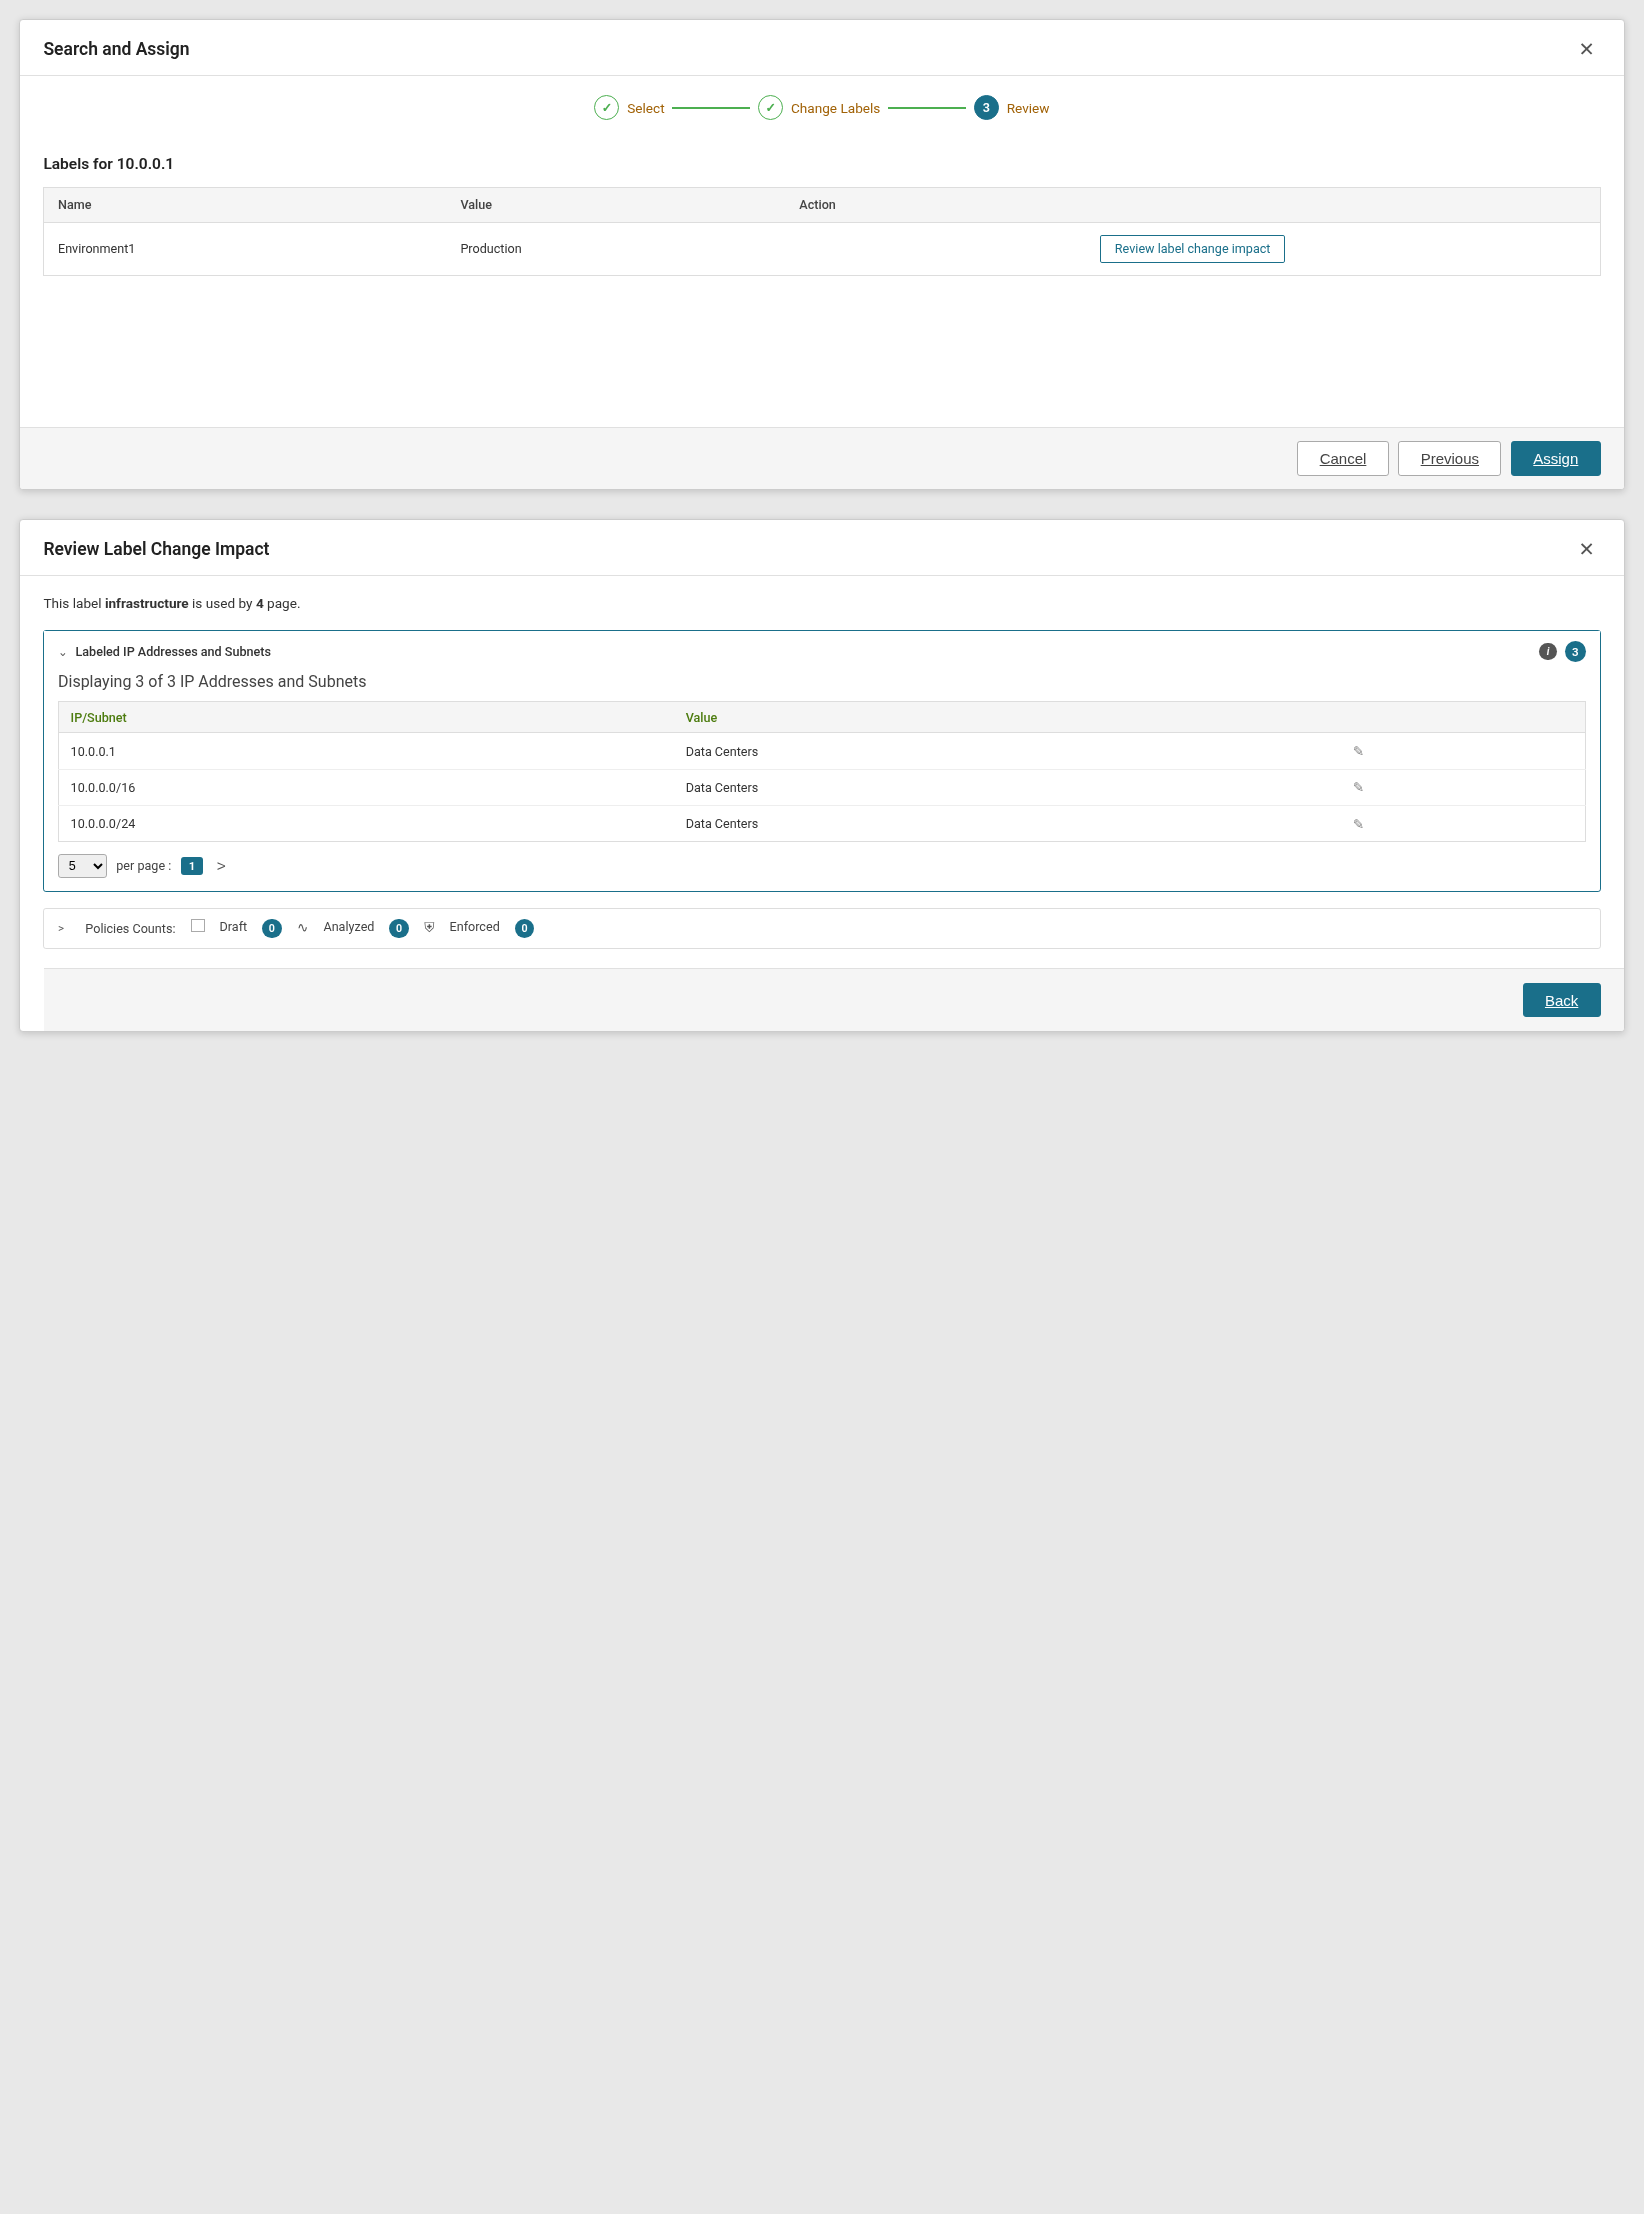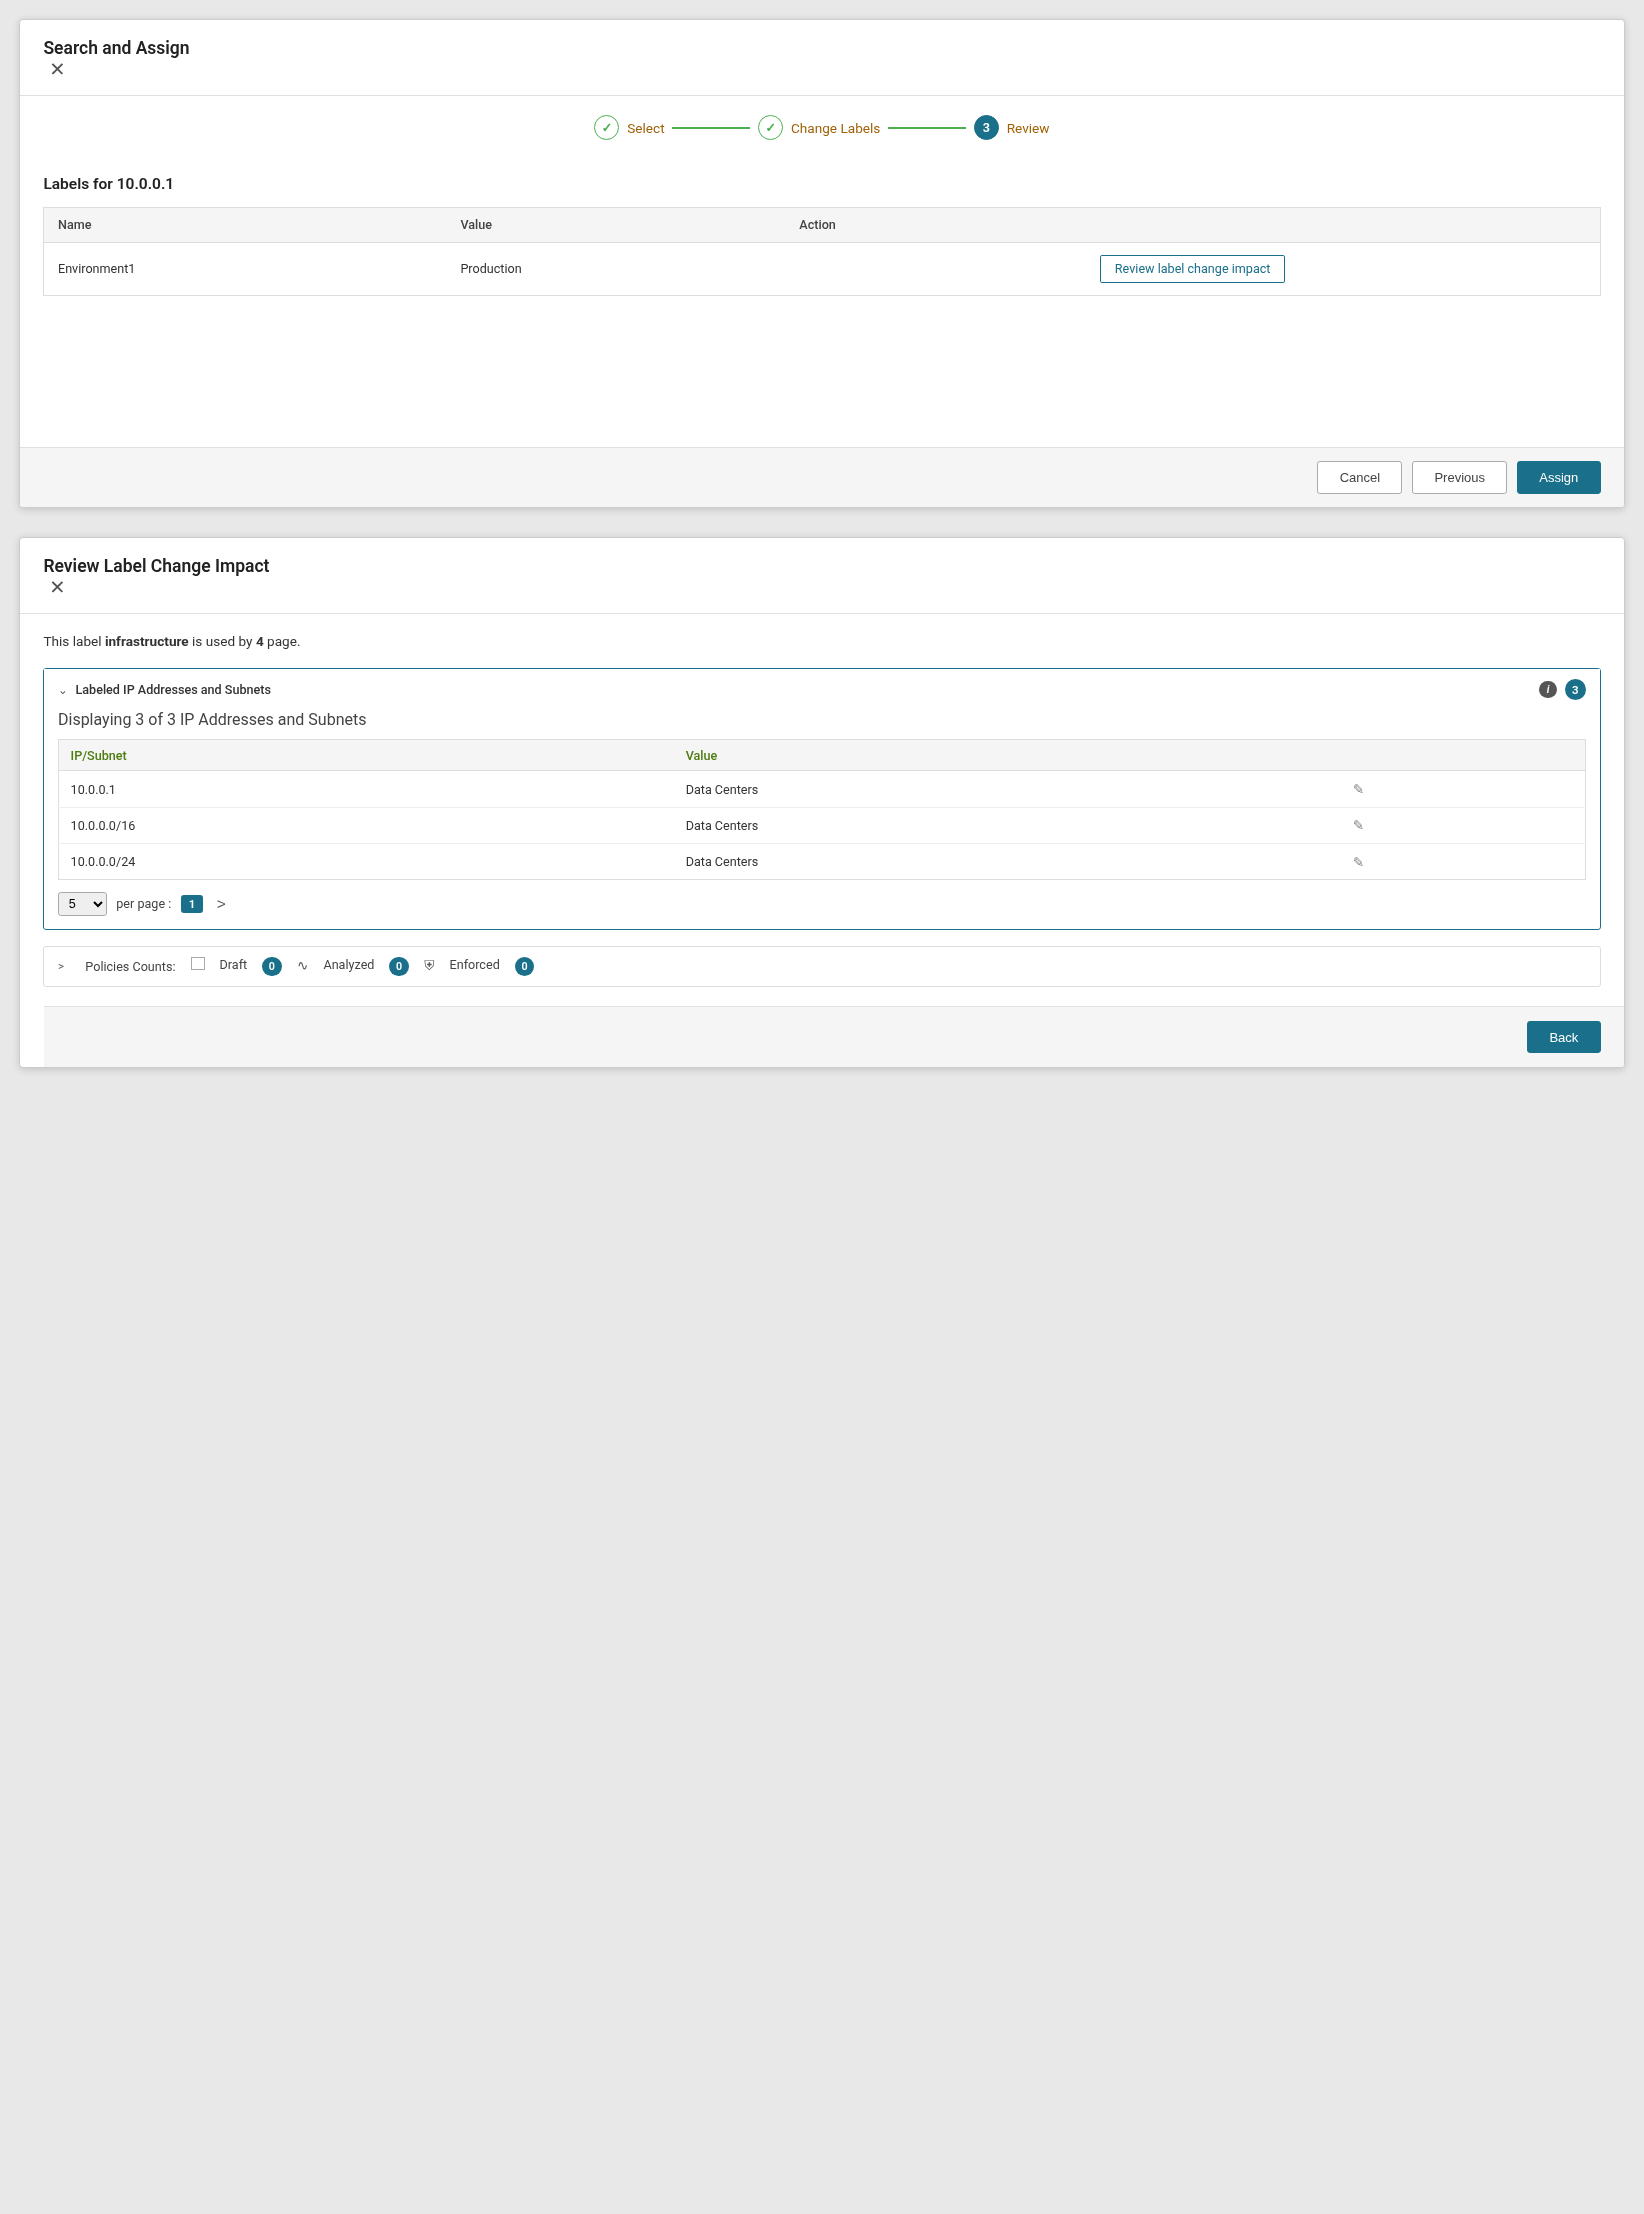--- a/index.html
+++ b/index.html
@@ -17,25 +17,24 @@
       border: 1px solid #ccc;
       border-radius: 3.9px;
       margin-bottom: 29px;
       box-shadow: 0 1.9px 7.8px rgba(0,0,0,0.15);
       overflow: hidden;
     }
 
     
     .modal-header {
       display: flex;
-      align-items: flex-start;
+      align-items: center;
       justify-content: space-between;
       padding: 17.5px 23px 13.6px 23px;
       border-bottom: 1px solid #e0e0e0;
-      flex-direction: column;
     }
     .modal-title {
       font-size: 17.5px;
       font-weight: 600;
       color: #222;
     }
     .close-btn {
       background: none;
       border: none;
       font-size: 19.4px;
@@ -144,23 +143,24 @@
       display: flex;
       justify-content: flex-end;
       gap: 9.7px;
       padding: 13.6px 23px;
       background: #f5f5f5;
       border-top: 1px solid #e0e0e0;
     }
     .btn {
       padding: 7.8px 21.3px;
       border-radius: 2.9px;
-      font-size: 13px;
+      font-size: 15px;
       cursor: pointer;
       font-weight: 500;
+      text-decoration: underline;
     }
     .btn-outline {
       background: #fff;
       border: 1px solid #aaa;
       color: #444;
     }
     .btn-primary {
       background: #1a6f8a;
       border: 1px solid #1a6f8a;
       color: #fff;

